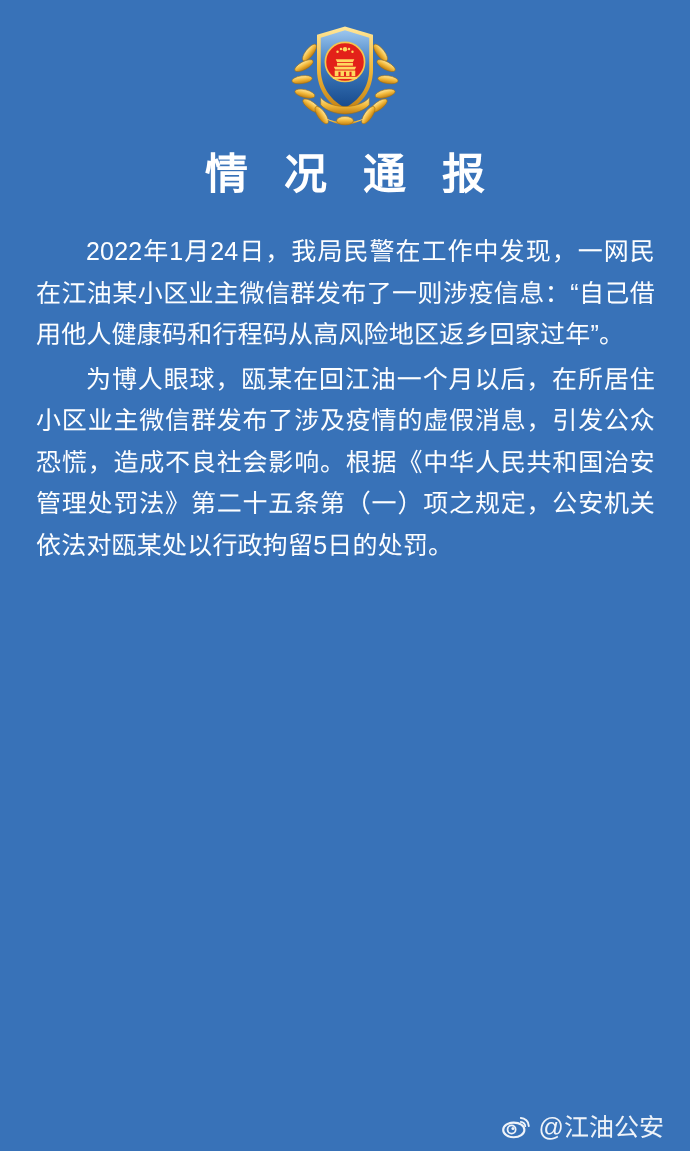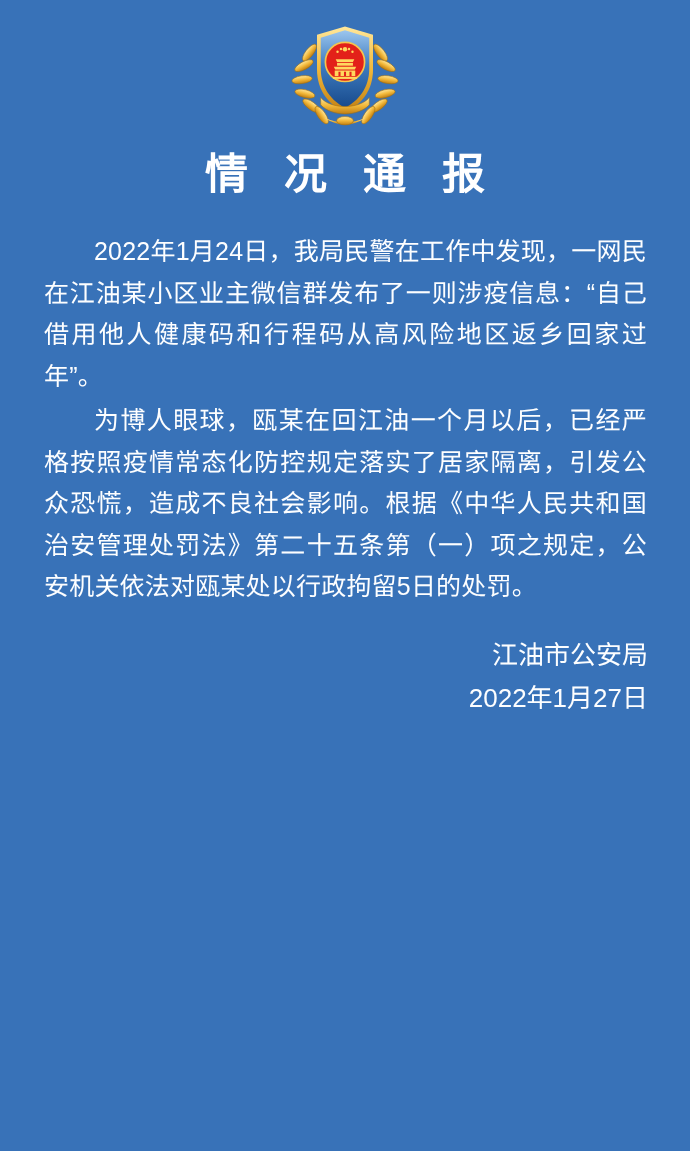--- a/index.html
+++ b/index.html
@@ -29,21 +29,21 @@
     white-space: nowrap;
   }
   .content {
     margin: 30px 35px 0 36px;
     font-size: 25px;
     line-height: 41.5px;
     font-weight: 500;
     text-align: justify;
     letter-spacing: 0.2px;
   }
-  .content p { margin: 0 8px 3px; text-indent: 2em; }
+  .content p { margin: 0 0 3px; text-indent: 2em; }
   .signature {
     margin: 26px 42px 0 0;
     text-align: right;
     font-size: 26px;
     line-height: 43px;
     font-weight: 500;
   }
   .watermark {
     position: absolute;
     right: 26px;
@@ -116,22 +116,30 @@
       <rect x="47" y="64" width="26" height="2.2" fill="#ffd75e"></rect>
 
       <path d="M34 86 C44 99 76 99 86 86 L86 94 C74 107 46 107 34 94 Z" fill="url(#goldG)" stroke="#a4700e" stroke-width="0.6"></path>
     </svg>
   </div>
 
   <h1 class="title">情 况 通 报</h1>
 
   <div class="content">
     <p>2022年1月24日，我局民警在工作中发现，一网民在江油某小区业主微信群发布了一则涉疫信息：“自己借用他人健康码和行程码从高风险地区返乡回家过年”。</p>
-    <p>为博人眼球，瓯某在回江油一个月以后，已经严格按照疫情常态化防控规定落实了居家隔离，引发公众恐慌，造成不良社会影响。根据《中华人民共和国治安管理处罚法》第二十五条第（一）项之规定，公安机关依法对瓯某处以行政拘留5日的处罚。</p>
+    <p>为博人眼球，瓯某在回江油一个月以后，在所居住小区业主微信群发布了涉及疫情的虚假消息，引发公众恐慌，造成不良社会影响。根据《中华人民共和国治安管理处罚法》第二十五条第（一）项之规定，公安机关依法对瓯某处以行政拘留5日的处罚。</p>
   </div>
 
-  <div class="signature">
-    <div>江油市公安局</div>
-    <div>2022年1月27日</div>
+
+  <div class="watermark">
+    <span class="wicon">
+      <svg viewBox="0 0 34 30" xmlns="http://www.w3.org/2000/svg" fill="none" stroke="#ffffff">
+        <ellipse cx="14.5" cy="20" rx="12" ry="8.3" stroke-width="2.4"></ellipse>
+        <circle cx="12" cy="19.5" r="4.6" stroke-width="2"></circle>
+        <circle cx="13.5" cy="18.5" r="1.7" fill="#ffffff" stroke="none"></circle>
+        <path d="M22.5 6.5 C27 6.5 31.5 10.5 31.5 15.5" stroke-width="2.2" stroke-linecap="round"></path>
+        <path d="M22.5 11 C25 11 27.5 13.3 27.5 15.8" stroke-width="2" stroke-linecap="round"></path>
+      </svg>
+    </span>
+    <span>@江油公安</span>
   </div>
-
 
 </div>
 
 </body></html>

